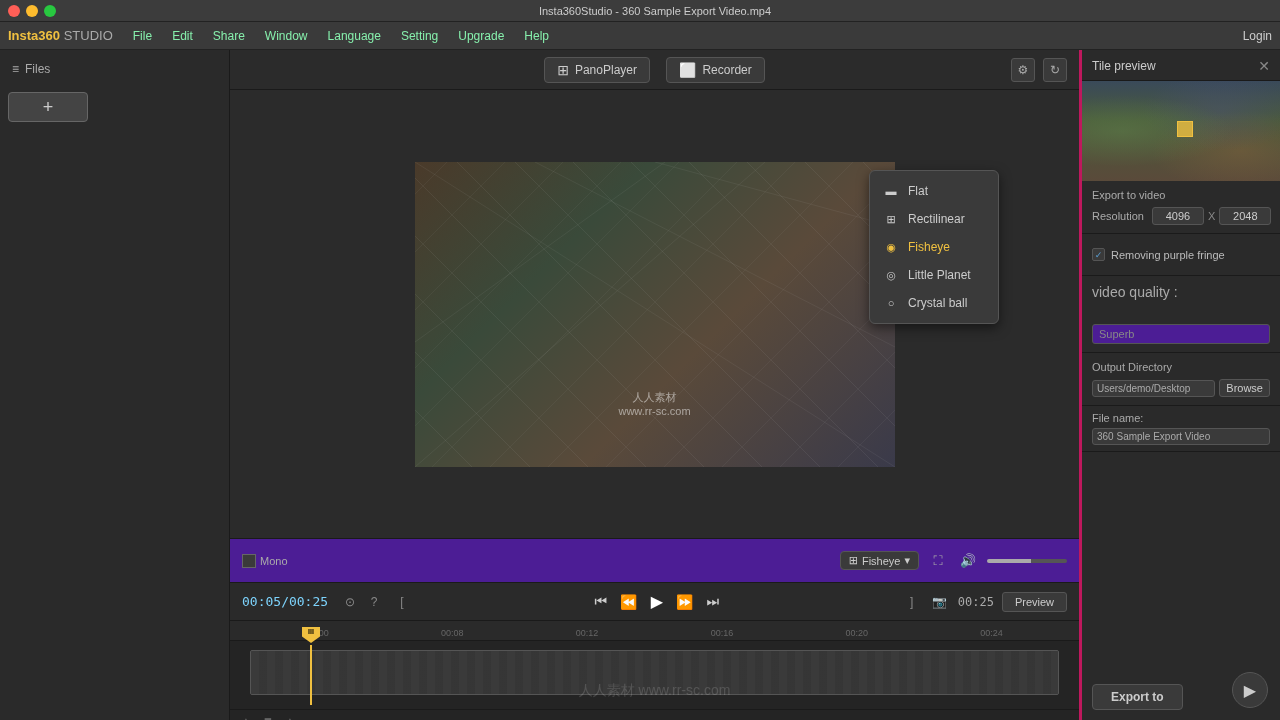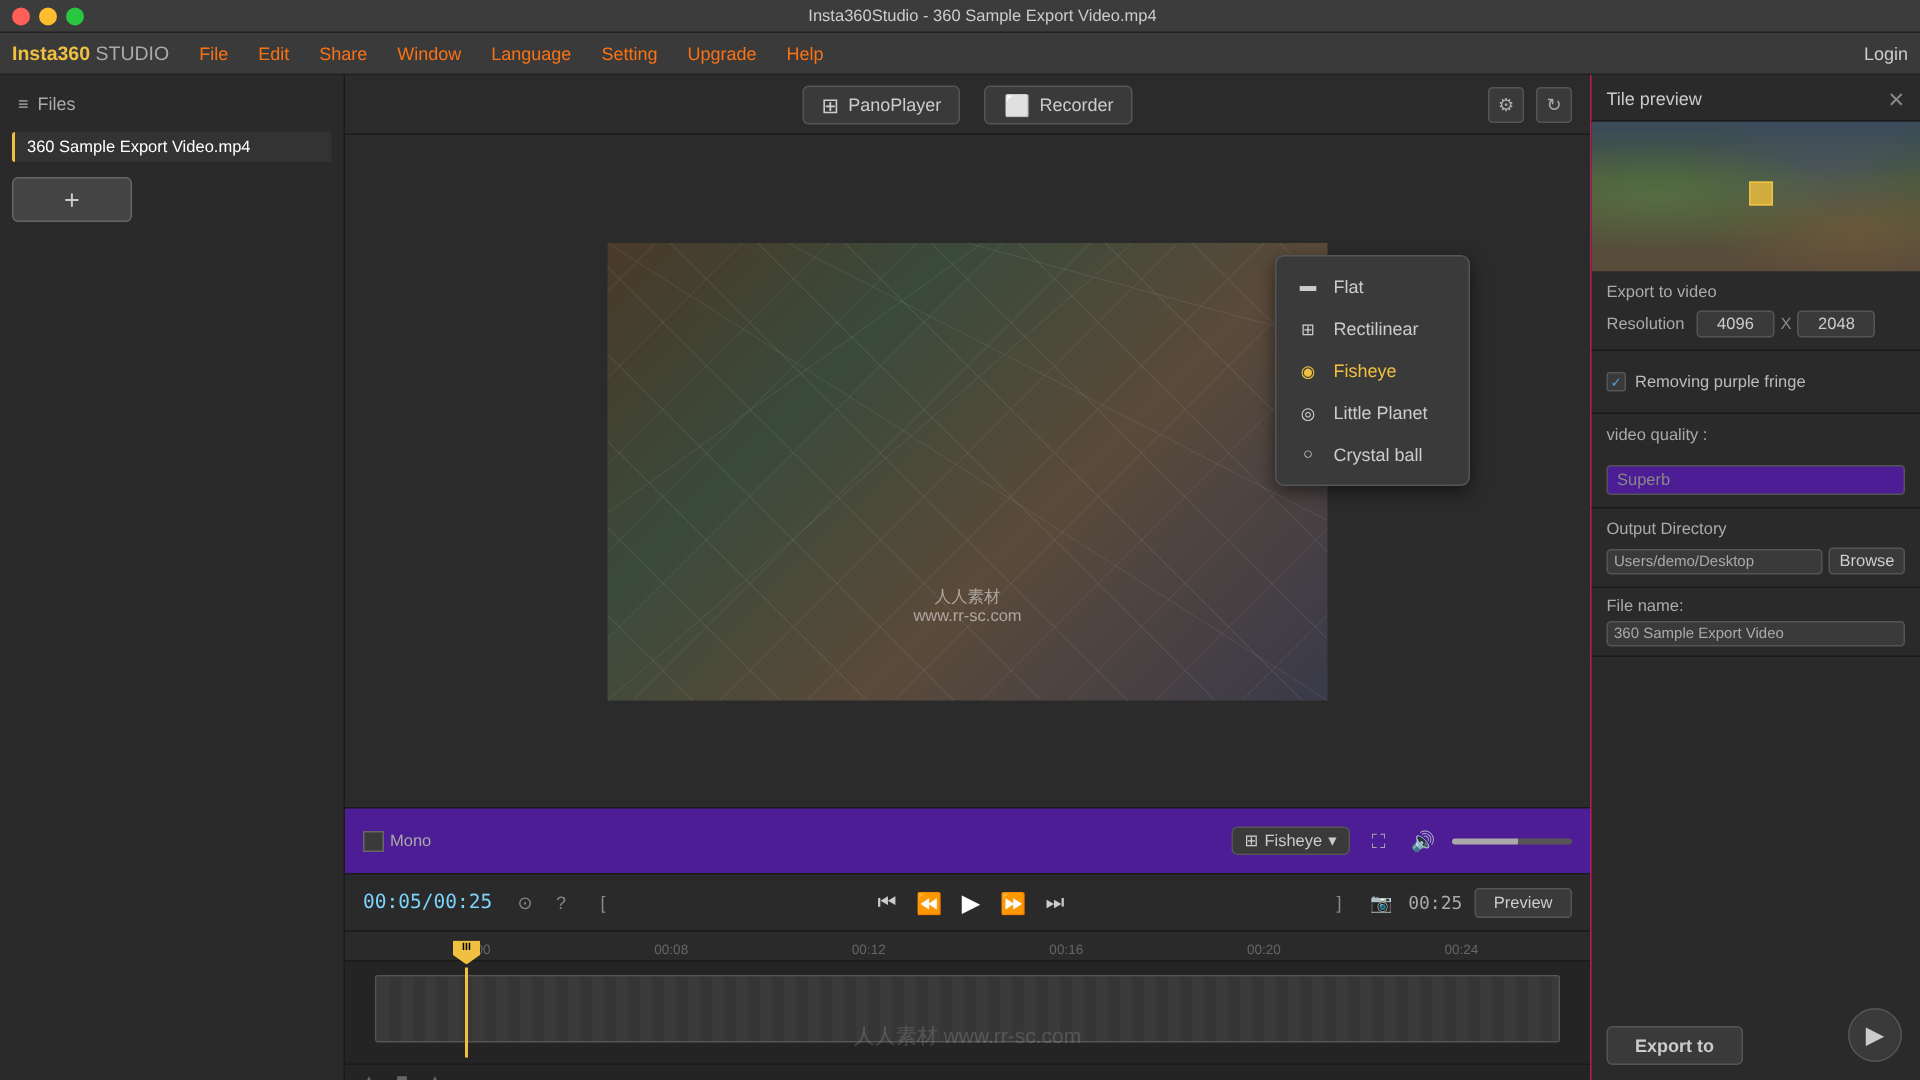--- a/index.html
+++ b/index.html
@@ -56,21 +56,21 @@
     }
     .menu-logo {
       font-weight: bold;
       font-size: 13px;
       color: #fff;
       margin-right: 8px;
     }
     .menu-logo span { color: #f0c040; }
     .menu-item {
       padding: 2px 8px;
-      color: #f97316;
+      color: #86efac;
       font-size: 12px;
       cursor: pointer;
       border-radius: 3px;
     }
     .menu-login {
       margin-left: auto;
       color: #ccc;
       font-size: 12px;
       cursor: pointer;
     }
@@ -469,23 +469,23 @@
       left: 50%;
       transform: translateX(-50%);
       color: rgba(255,255,255,0.15);
       font-size: 14px;
       pointer-events: none;
       white-space: nowrap;
     }
 
     
     .right-panel {
-      width: 220px;
+      width: 201px;
       background: #2a2a2a;
-      border-left: 1px solid #be185d;
+      border-left: 3px solid #be185d;
       display: flex;
       flex-direction: column;
       padding: 0;
     }
     .tile-preview-header {
       display: flex;
       align-items: center;
       justify-content: space-between;
       padding: 8px 10px 6px 10px;
       border-bottom: 1px solid #1a1a1a;
@@ -570,23 +570,23 @@
     }
     .rp-label {
       font-size: 11px;
       color: #bbb;
     }
     .quality-section {
       padding: 8px 10px;
       border-bottom: 1px solid #1a1a1a;
     }
     .quality-label {
-      font-size: 11px;
-      color: #aaa;
-      margin-bottom: 14px;
+      font-size: 14px;
+      color: #aaa;
+      margin-bottom: 24px;
     }
     .quality-input-box {
       width: 100%;
       background: #4c1d95;
       border: 1px solid #555;
       border-radius: 3px;
       color: #888;
       font-size: 11px;
       padding: 3px 6px;
     }
@@ -718,21 +718,20 @@
   <div class="menu-login">Login</div>
 </div>
 
 <div class="main-layout">
 
   <div class="sidebar">
     <div class="sidebar-files-header">
       <span>≡</span>
       <span>Files</span>
     </div>
-    <div class="sidebar-file-item">360 Sample Export Video.mp4</div>
     <div class="sidebar-add-btn">
       <span>+</span>
     </div>
   </div>
 
   <div class="center-content">
 
     <div class="top-toolbar">
       <div class="toolbar-btn">
         <span class="toolbar-icon">⊞</span>

